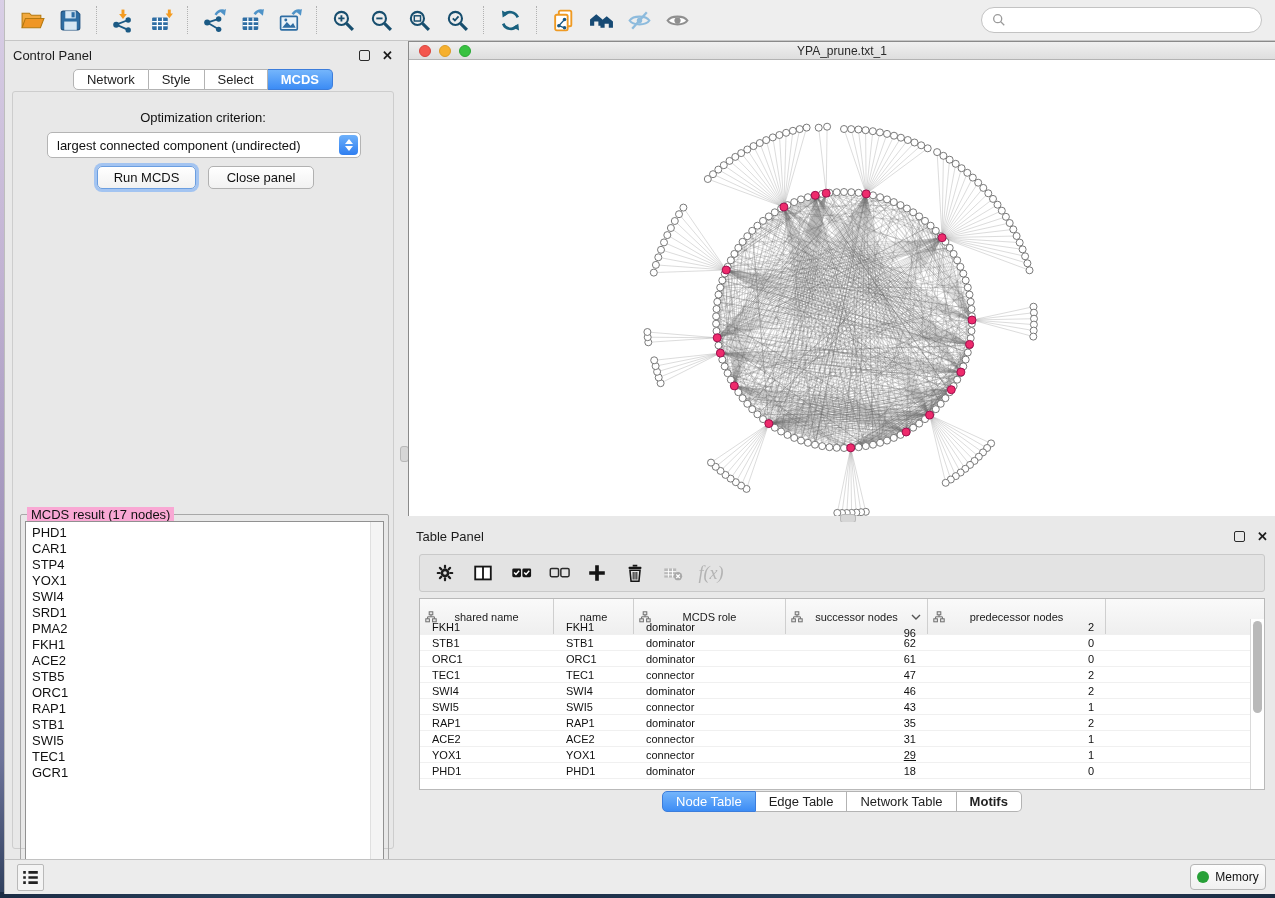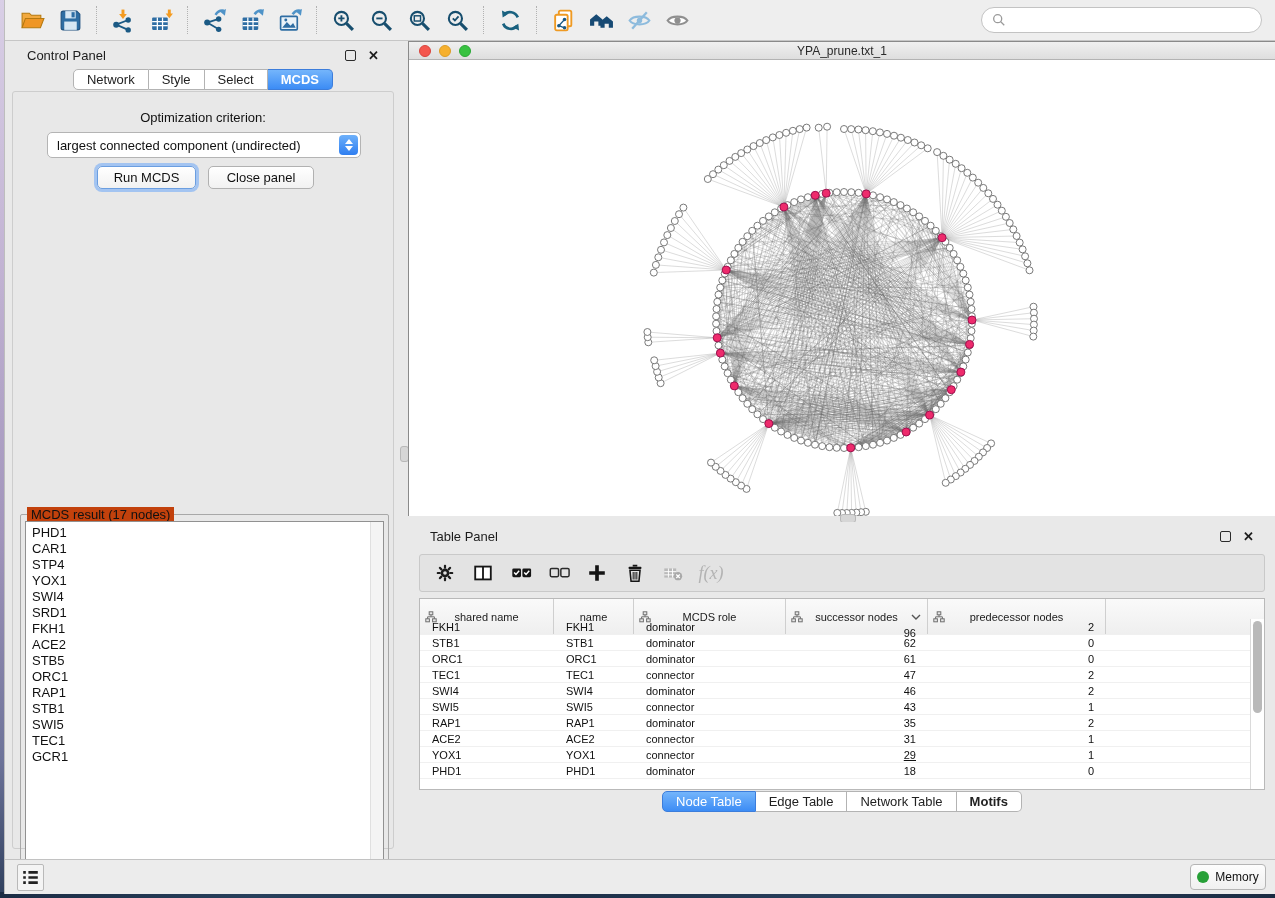--- a/index.html
+++ b/index.html
@@ -19,21 +19,21 @@
   #toolbar { position:absolute; left:0; top:0; width:1271px; height:41px; background:#eeeeee; border-bottom:1px solid #c6c6c6; display:flex; align-items:center; padding-left:8px; }
   .tb-btn { width:36px; height:34px; display:flex; align-items:center; justify-content:center; margin:0 1px; border-radius:4px; }
   .tb-btn svg { width:25px; height:25px; }
   .tb-sep { width:1px; height:28px; margin:0 7px; border-left:1px dotted #b2b2b2; }
   #search-box { position:absolute; right:14px; top:7px; width:281px; height:26px; background:#fff; border:1px solid #c3c3c3; border-radius:13px; display:flex; align-items:center; padding:0 10px; }
   #search-box svg { width:14px; height:14px; margin-right:6px; flex:none; }
   #search-input { border:none; outline:none; flex:1; font-size:13px; background:transparent; font-family:"Liberation Sans",sans-serif; }
 
   
   #control-panel { position:absolute; left:0; top:41px; width:396px; height:817px; background:#e9e9e9; }
-  .panel-header { height:28px; display:flex; align-items:center; padding:0 22px; font-size:13px; color:#1c1c1c; }
+  .panel-header { height:28px; display:flex; align-items:center; padding:0 8px; font-size:13px; color:#1c1c1c; }
   .panel-header .spacer { flex:1; }
   .float-btn { width:11px; height:11px; border:1.5px solid #2b2b2b; border-radius:2px; margin-right:12px; }
   .close-btn { font-size:13px; font-weight:bold; color:#1c1c1c; line-height:11px; }
 
   .tab-row { display:flex; justify-content:center; }
   .seg-tab { background:#fff; border:1px solid #b3b3b3; border-left-width:0; padding:2px 13px; font-size:13px; color:#222; height:21px; display:flex; align-items:center; }
   .seg-tab:first-child { border-left-width:1px; border-radius:5px 0 0 5px; }
   .seg-tab:last-child { border-radius:0 5px 5px 0;font-weight:bold; }
   .seg-tab.active { background:linear-gradient(#74b5fb,#3c8cf5); border-color:#3c7ddb; color:#fff; }
 
@@ -41,21 +41,21 @@
   #opt-label { text-align:center; font-size:13px; color:#111; margin-top:18px; }
   #opt-select { position:absolute; left:34px; top:40px; width:314px; height:26px; background:#fff; border:1px solid #b4b4b4; border-radius:5px; display:flex; align-items:center; font-size:13px; color:#111; padding-left:9px; }
   #opt-select .stepper { position:absolute; right:2px; top:2px; bottom:2px; width:19px; border-radius:4px; background:linear-gradient(#6db0fa,#2f7ef0); display:flex; flex-direction:column; align-items:center; justify-content:center; gap:2px; }
   .tri-up { width:0; height:0; border-left:4px solid transparent; border-right:4px solid transparent; border-bottom:5px solid #fff; }
   .tri-dn { width:0; height:0; border-left:4px solid transparent; border-right:4px solid transparent; border-top:5px solid #fff; }
   .mac-btn { position:absolute; top:74px; height:23px; background:linear-gradient(#ffffff,#f1f1f1); border:1px solid #b1b1b1; border-radius:5px; font-size:13px; color:#111; display:flex; align-items:center; justify-content:center; font-family:"Liberation Sans",sans-serif; }
   #run-btn { left:84px; width:99px; border-color:#6b9ee0; box-shadow:0 0 0 3px rgba(105,165,248,0.55); }
   #close-panel-btn { left:195px; width:106px; }
 
   #mcds-fieldset { position:absolute; left:7px; top:422px; width:369px; height:370px; border:1px solid #a8a8a8; border-radius:2px; }
-  #mcds-legend { position:absolute; left:6px; top:-8px; background:#c2410c; padding:0 4px; font-size:13px; color:#111; }
+  #mcds-legend { position:absolute; left:6px; top:-8px; background:#f9a8d4; padding:0 4px; font-size:13px; color:#111; }
   #mcds-list { position:absolute; left:4px; top:6px; right:4px; bottom:4px; background:#fff; border:1px solid #919191; overflow:hidden; }
   #mcds-items { padding:3px 0 0 6px; font-size:13px; color:#111; }
   #mcds-items div { line-height:16px; }
   #mcds-scroll { position:absolute; right:0; top:0; bottom:0; width:13px; background:#f4f4f4; border-left:1px solid #e0e0e0; }
 
   
   #v-split { position:absolute; left:396px; top:41px; width:7px; height:817px; background:#e9e9e9; }
   #v-grip { position:absolute; left:-1px; top:405px; width:9px; height:16px; background:#d6d6d6; border:1px solid #b8b8b8; border-radius:3px; }
   #h-split { position:absolute; left:403px; top:516px; width:868px; height:6px; background:#e9e9e9; }
   #h-grip { position:absolute; left:432px; top:-2px; width:16px; height:9px; background:#d6d6d6; border:1px solid #b8b8b8; border-radius:3px; }
@@ -306,20 +306,21 @@
       <div id="mcds-fieldset">
         <div id="mcds-legend">MCDS result (17 nodes)</div>
         <div id="mcds-list">
           <div id="mcds-items">
               <div>PHD1</div>
               <div>CAR1</div>
               <div>STP4</div>
               <div>YOX1</div>
               <div>SWI4</div>
               <div>SRD1</div>
+              <div>PMA2</div>
               <div>FKH1</div>
               <div>ACE2</div>
               <div>STB5</div>
               <div>ORC1</div>
               <div>RAP1</div>
               <div>STB1</div>
               <div>SWI5</div>
               <div>TEC1</div>
               <div>GCR1</div>
             </div>

